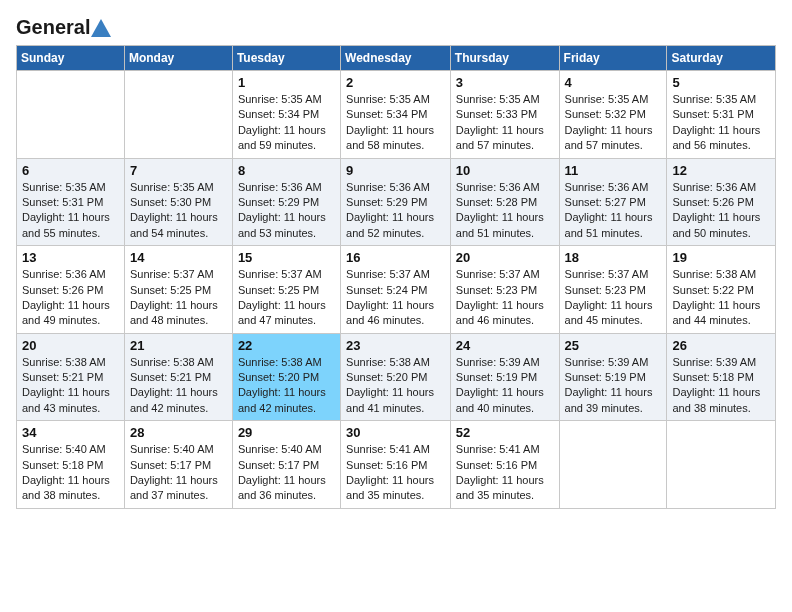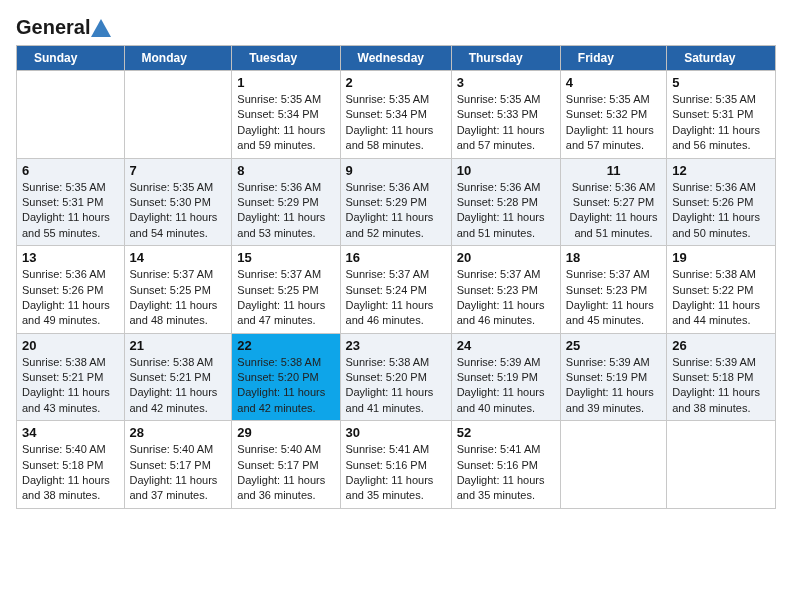--- a/index.html
+++ b/index.html
@@ -37,21 +37,21 @@
     }
     .calendar-table {
       width: 100%;
       border-collapse: collapse;
       font-size: 11px;
     }
     .calendar-table th {
       background: #2563a8;
       color: #fff;
       text-align: left;
-      padding: 5px 17px;
+      padding: 5px 4px;
       font-size: 12px;
       font-weight: bold;
       border: 1px solid #c0c0c0;
     }
     .calendar-table td {
       border: 1px solid #c8c8c8;
       vertical-align: top;
       padding: 4px 5px;
       width: 113px;
       min-height: 75px;
@@ -181,21 +181,21 @@
 Daylight: 11 hours
 and 52 minutes.</div>
         </td>
         <td style="background: rgb(238, 242, 247);">
           <div class="day-num">10</div>
           <div class="day-info" style="white-space: pre-line;">Sunrise: 5:36 AM
 Sunset: 5:28 PM
 Daylight: 11 hours
 and 51 minutes.</div>
         </td>
-        <td style="background: rgb(238, 242, 247); text-align: center;">
+        <td style="background: rgb(238, 242, 247);">
           <div class="day-num">11</div>
           <div class="day-info" style="white-space: pre-line;">Sunrise: 5:36 AM
 Sunset: 5:27 PM
 Daylight: 11 hours
 and 51 minutes.</div>
         </td>
         <td style="background: rgb(238, 242, 247);">
           <div class="day-num">12</div>
           <div class="day-info" style="white-space: pre-line;">Sunrise: 5:36 AM
 Sunset: 5:26 PM
@@ -262,21 +262,21 @@
 Daylight: 11 hours
 and 43 minutes.</div>
         </td>
         <td style="background: rgb(238, 242, 247);">
           <div class="day-num">21</div>
           <div class="day-info" style="white-space: pre-line;">Sunrise: 5:38 AM
 Sunset: 5:21 PM
 Daylight: 11 hours
 and 42 minutes.</div>
         </td>
-        <td style="background: #0ea5e9;">
+        <td style="background: #7dd3fc;">
           <div class="day-num">22</div>
           <div class="day-info" style="white-space: pre-line;">Sunrise: 5:38 AM
 Sunset: 5:20 PM
 Daylight: 11 hours
 and 42 minutes.</div>
         </td>
         <td style="background: rgb(238, 242, 247);">
           <div class="day-num">23</div>
           <div class="day-info" style="white-space: pre-line;">Sunrise: 5:38 AM
 Sunset: 5:20 PM

